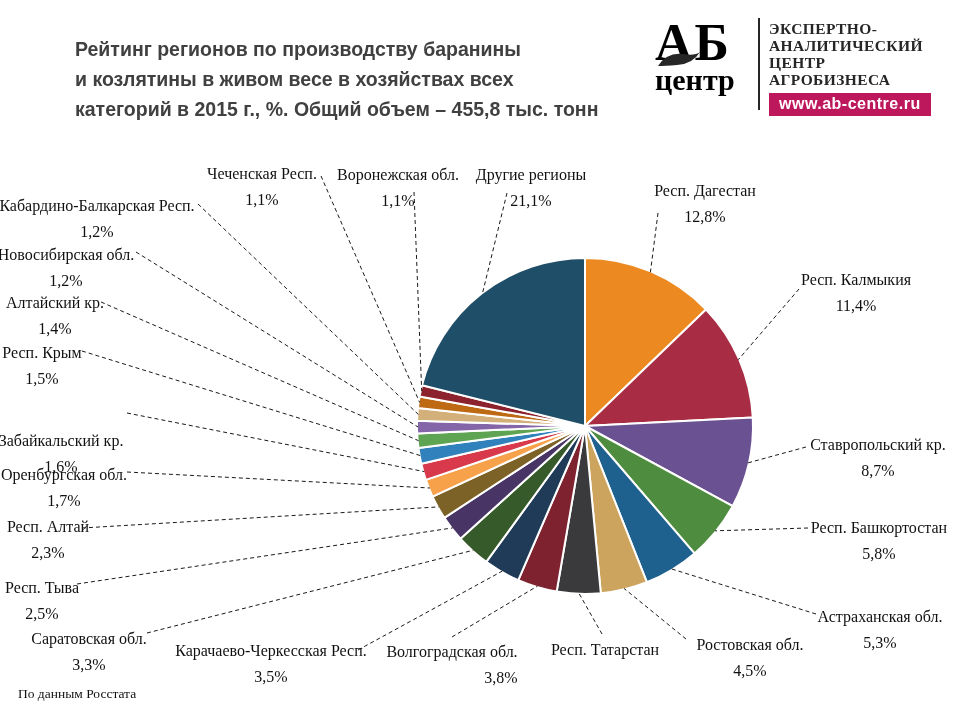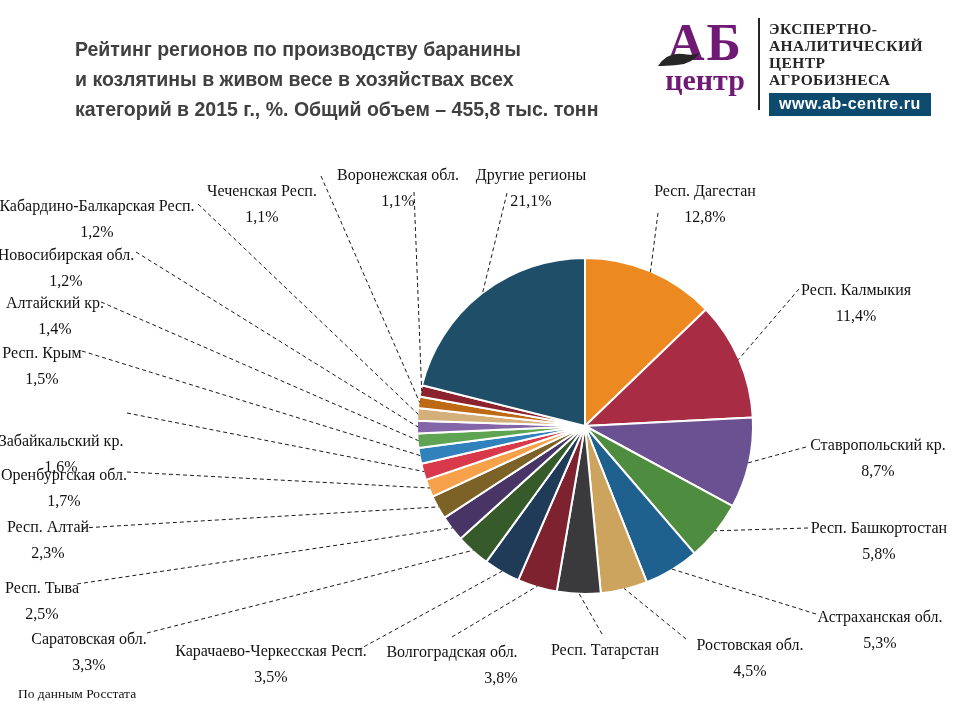--- a/index.html
+++ b/index.html
@@ -4,29 +4,29 @@
 <style>
   html,body{margin:0;padding:0;background:#fff;}
   #page{position:relative;width:960px;height:720px;background:#ffffff;overflow:hidden;
         font-family:"Liberation Serif",serif;color:#1a1a1a;}
   
   #title{position:absolute;left:75px;top:34px;width:580px;
          font-family:"Liberation Sans",sans-serif;font-weight:bold;
          font-size:19.5px;line-height:30px;color:#404040;}
   
   #logo{position:absolute;left:655px;top:18px;width:300px;height:100px;display:flex;}
-  .logo-brand{position:relative;width:100px;height:98px;color:#701a75;text-align:center;}
+  .logo-brand{position:relative;width:100px;height:98px;color:#000000;text-align:left;}
   .brand-top{font-family:"Liberation Serif",serif;font-weight:bold;font-size:52px;line-height:50px;letter-spacing:2px;}
   .brand-bottom{font-family:"Liberation Serif",serif;font-weight:bold;font-size:30px;line-height:28px;margin-top:-2px;}
   .leaf-svg{position:absolute;left:2px;top:32px;}
   .logo-divider{width:2px;background:#262626;height:92px;margin:0 9px 0 3px;}
   .logo-right{padding-top:2px;}
   .org-line{font-family:Liberation Serif, serif;font-weight:bold;font-size:15.5px;
             line-height:17px;letter-spacing:0.4px;color:#262626;}
-  .logo-site{margin-top:5px;background:#0c4a6e;color:#ffffff;display:inline-block;
+  .logo-site{margin-top:5px;background:#be185d;color:#ffffff;display:inline-block;
              font-family:"Liberation Sans",sans-serif;font-weight:bold;font-size:16px;
              padding:2px 10px 3px 10px;letter-spacing:0.5px;}
   
   #chart-svg{position:absolute;left:0;top:0;}
   .slice-label{position:absolute;transform:translateX(-50%);text-align:center;
                white-space:nowrap;font-size:16px;line-height:26px;color:#111;}
   .slice-label .pct{display:block;}
   .slice-label .nm{display:block;}
   
   #source-note{position:absolute;left:18px;top:686px;font-size:13.5px;color:#111;}
@@ -105,21 +105,21 @@
         <line x1="414" y1="192" x2="421.7" y2="391.1" stroke="#1a1a1a" stroke-width="1" stroke-dasharray="4 3"></line>
         <line x1="507" y1="193" x2="482.2" y2="294.4" stroke="#1a1a1a" stroke-width="1" stroke-dasharray="4 3"></line>
       </g>
     </svg>
 
   <div id="labels">
       <div class="slice-label" style="left: 705px; top: 178px;">
         <span class="nm">Респ. Дагестан</span>
         <span class="pct">12,8%</span>
       </div>
-      <div class="slice-label" style="left: 856px; top: 277px;">
+      <div class="slice-label" style="left: 856px; top: 267px;">
         <span class="nm">Респ. Калмыкия</span>
         <span class="pct">11,4%</span>
       </div>
       <div class="slice-label" style="left: 878px; top: 432px;">
         <span class="nm">Ставропольский кр.</span>
         <span class="pct">8,7%</span>
       </div>
       <div class="slice-label" style="left: 879px; top: 515px;">
         <span class="nm">Респ. Башкортостан</span>
         <span class="pct">5,8%</span>
@@ -172,21 +172,21 @@
         <span class="pct">1,4%</span>
       </div>
       <div class="slice-label" style="left: 66px; top: 242px;">
         <span class="nm">Новосибирская обл.</span>
         <span class="pct">1,2%</span>
       </div>
       <div class="slice-label" style="left: 97px; top: 193px;">
         <span class="nm">Кабардино-Балкарская Респ.</span>
         <span class="pct">1,2%</span>
       </div>
-      <div class="slice-label" style="left: 262px; top: 161px; margin-top: 17px;">
+      <div class="slice-label" style="left: 262px; top: 161px;">
         <span class="nm">Чеченская Респ.</span>
         <span class="pct">1,1%</span>
       </div>
       <div class="slice-label" style="left: 398px; top: 162px;">
         <span class="nm">Воронежская обл.</span>
         <span class="pct">1,1%</span>
       </div>
       <div class="slice-label" style="left: 531px; top: 162px;">
         <span class="nm">Другие регионы</span>
         <span class="pct">21,1%</span>

